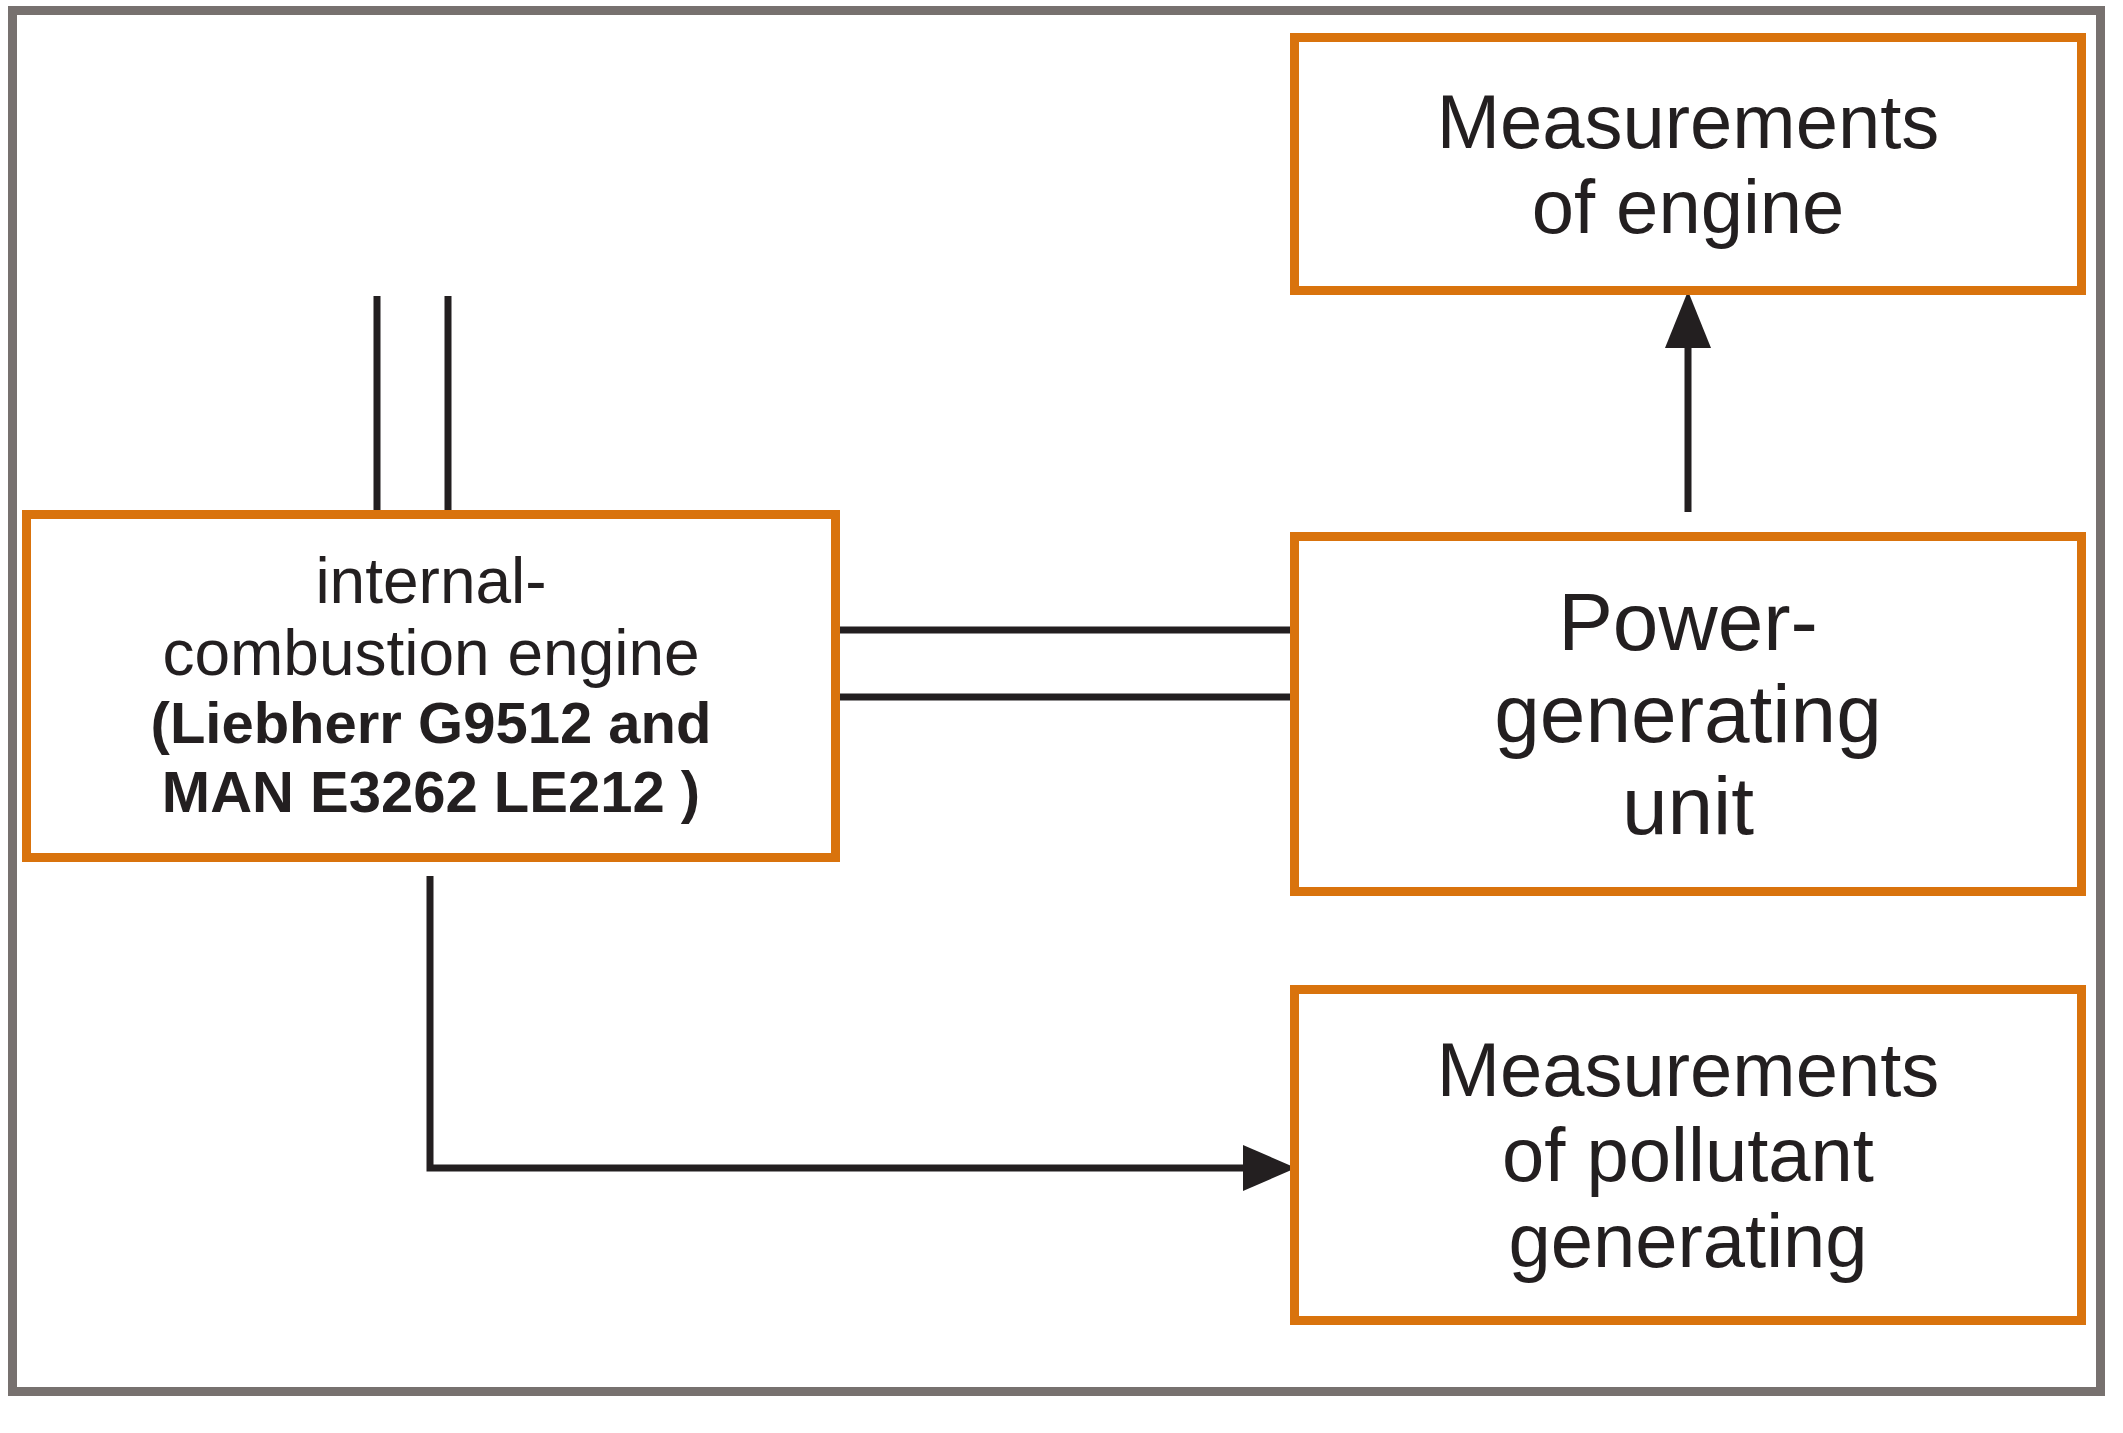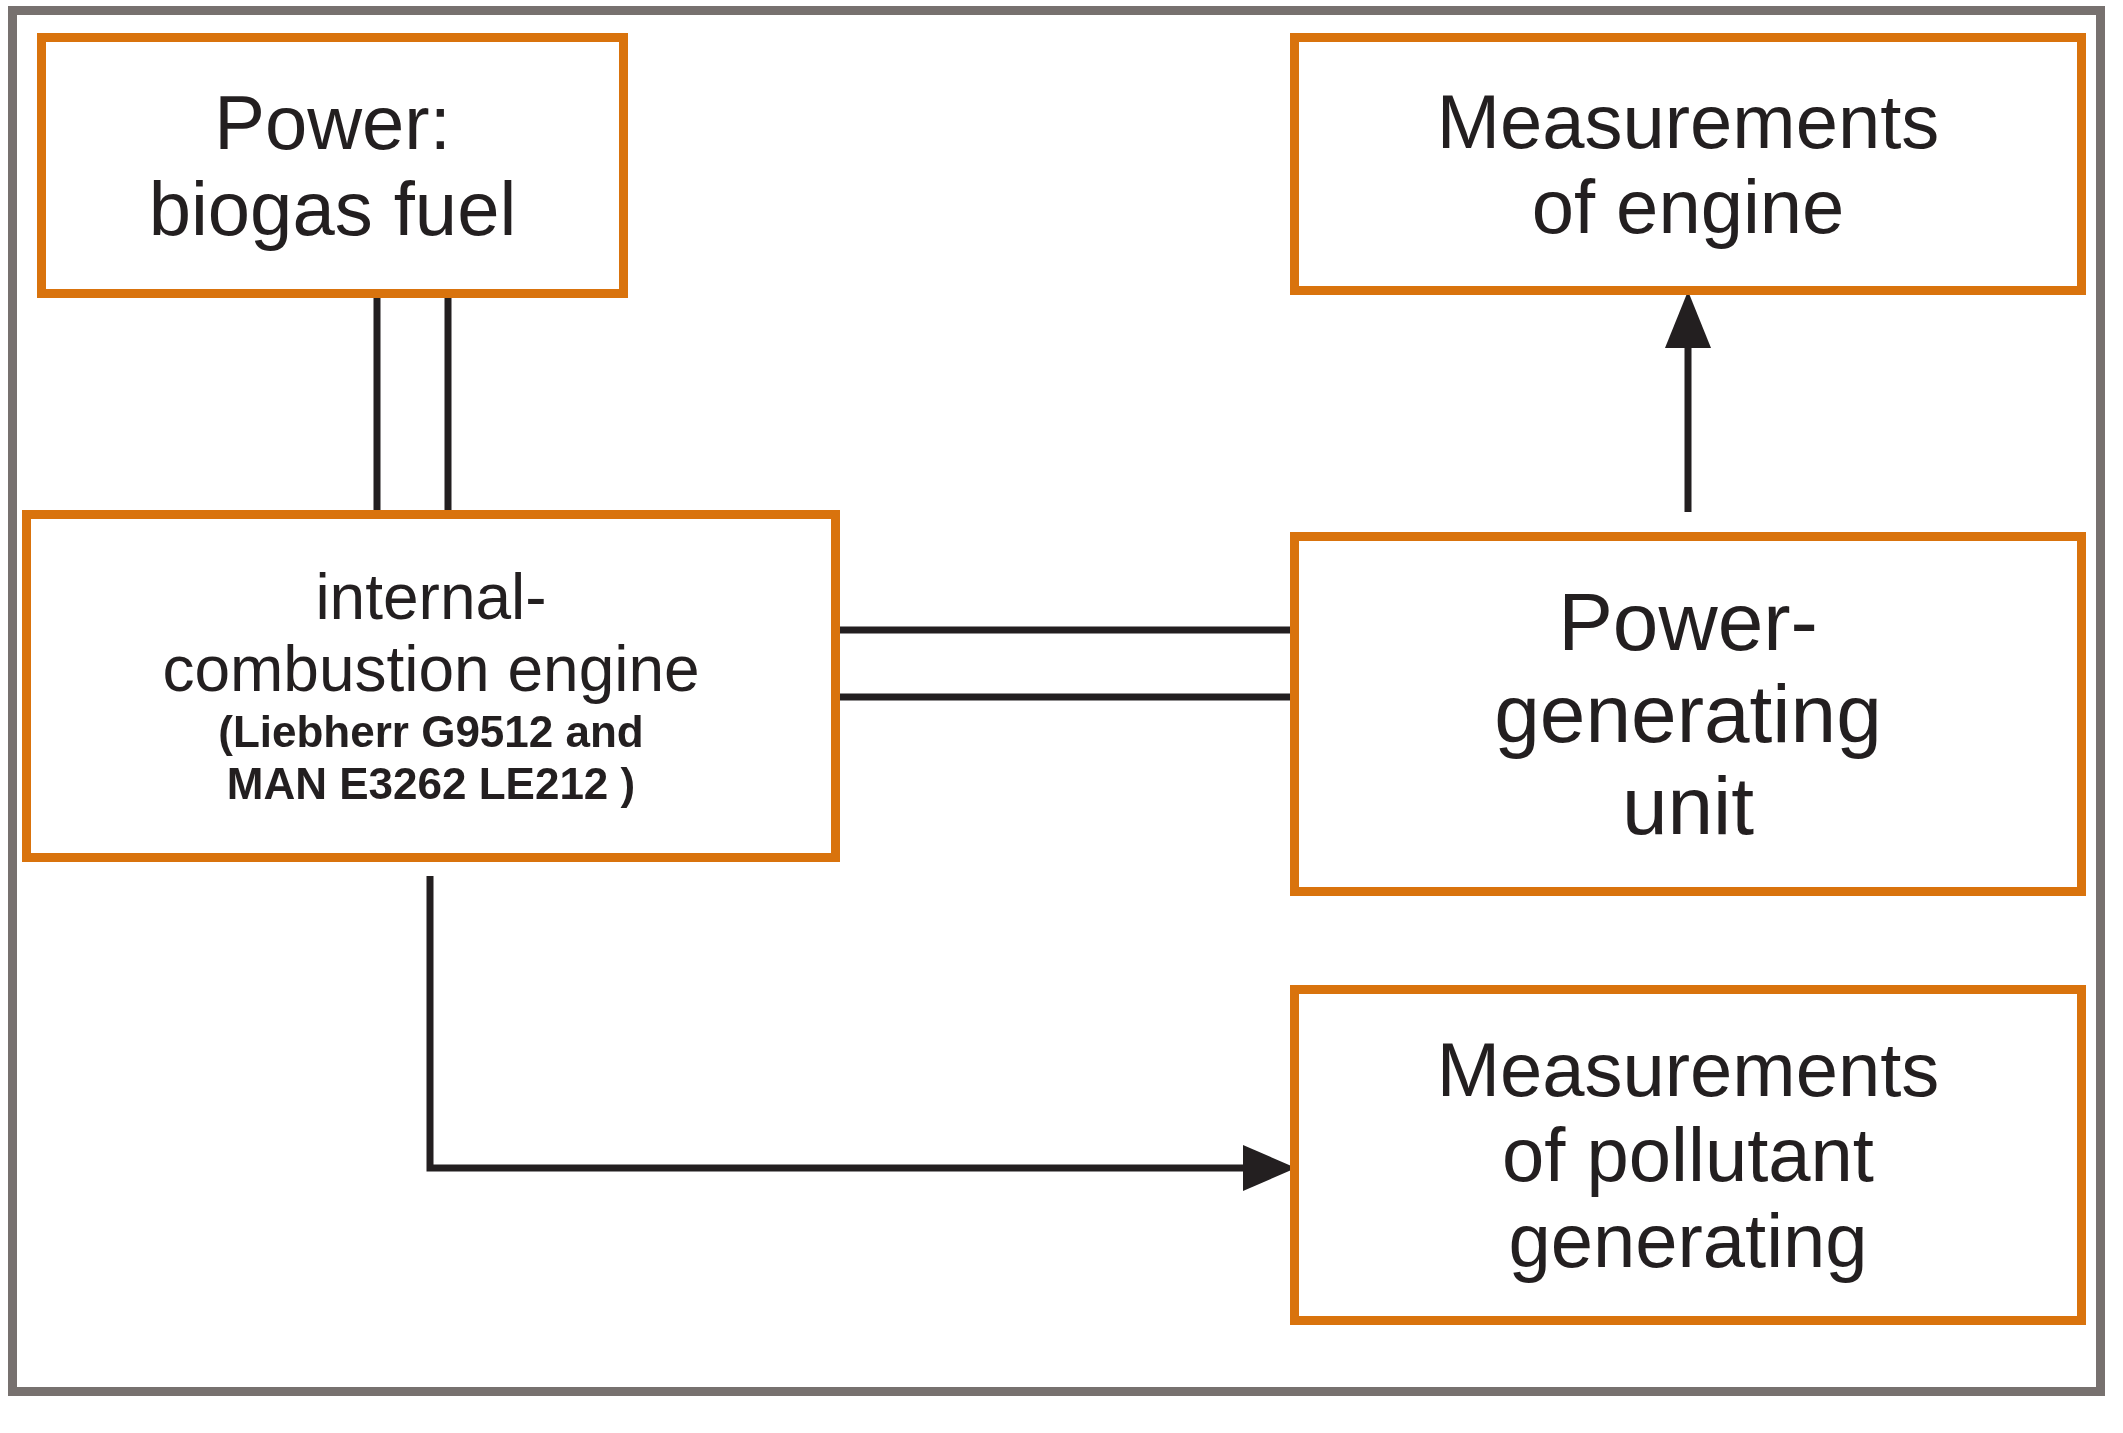--- a/index.html
+++ b/index.html
@@ -45,21 +45,21 @@
   
   #node-power {
     left: 37px; top: 33px; width: 591px; height: 265px;
     font-size: 76px;
   }
   #node-engine {
     left: 22px; top: 510px; width: 818px; height: 352px;
     font-size: 64px;
   }
   #node-engine .model {
-    font-size: 44px;
+    font-size: 58px;
     font-weight: bold;
     line-height: 1.18;
   }
   #node-meas-engine {
     left: 1290px; top: 33px; width: 796px; height: 262px;
     font-size: 76px;
   }
   #node-powergen {
     left: 1290px; top: 532px; width: 796px; height: 364px;
     font-size: 82px;
@@ -104,24 +104,20 @@
       <line class="conn-line" x1="1688" y1="512" x2="1688" y2="318"></line>
       <polygon class="conn-arrow" points="1688,291 1665,348 1711,348"></polygon>
     </g>
 
     <g>
       <polyline class="conn-line" points="430,876 430,1168 1268,1168"></polyline>
       <polygon class="conn-arrow" points="1296,1168 1243,1145 1243,1191"></polygon>
     </g>
   </svg>
 
-  <div class="node" id="node-power">
-    <span class="line">Power:</span>
-    <span class="line">biogas fuel</span>
-  </div>
 
   <div class="node" id="node-engine">
     <span class="line">internal-</span>
     <span class="line">combustion engine</span>
     <span class="line model">(Liebherr G9512 and</span>
     <span class="line model">MAN E3262 LE212 )</span>
   </div>
 
   <div class="node" id="node-meas-engine">
     <span class="line">Measurements</span>

